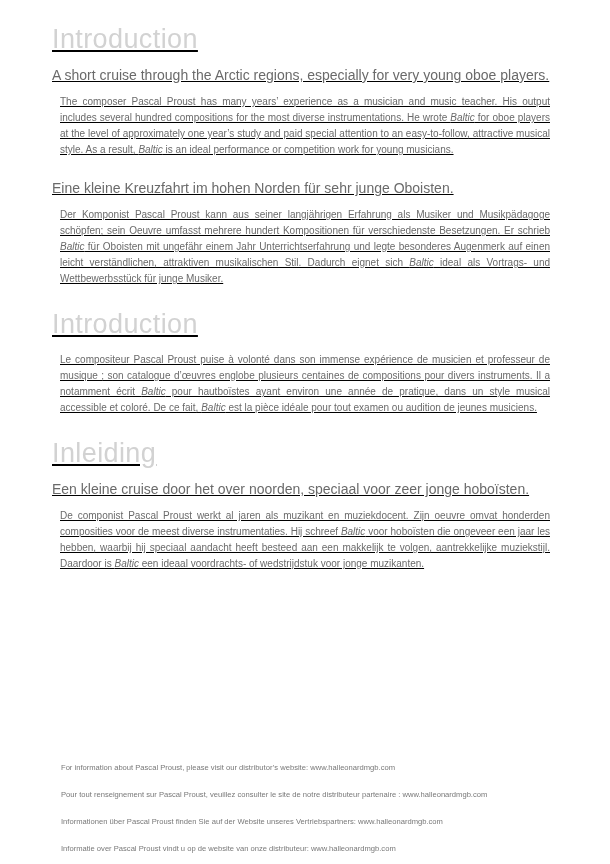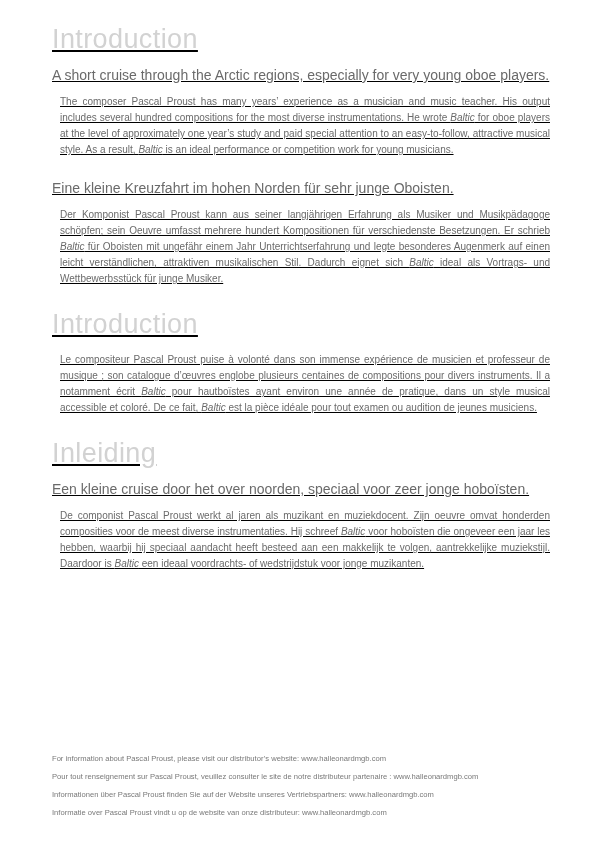--- a/index.html
+++ b/index.html
@@ -50,21 +50,21 @@
   .footer {
     position: absolute;
     left: 52px;
     top: 750px;
     right: 30px;
   }
   .footer-line {
     font-size: 7.6px;
     line-height: 18px;
     color: #787878;
-    margin: 0;
+    margin: 9px;
     white-space: nowrap;
   }
 </style>
 </head>
 <body>
 
 <div class="page">
   <div class="content">
 
     <section class="lang-section">

